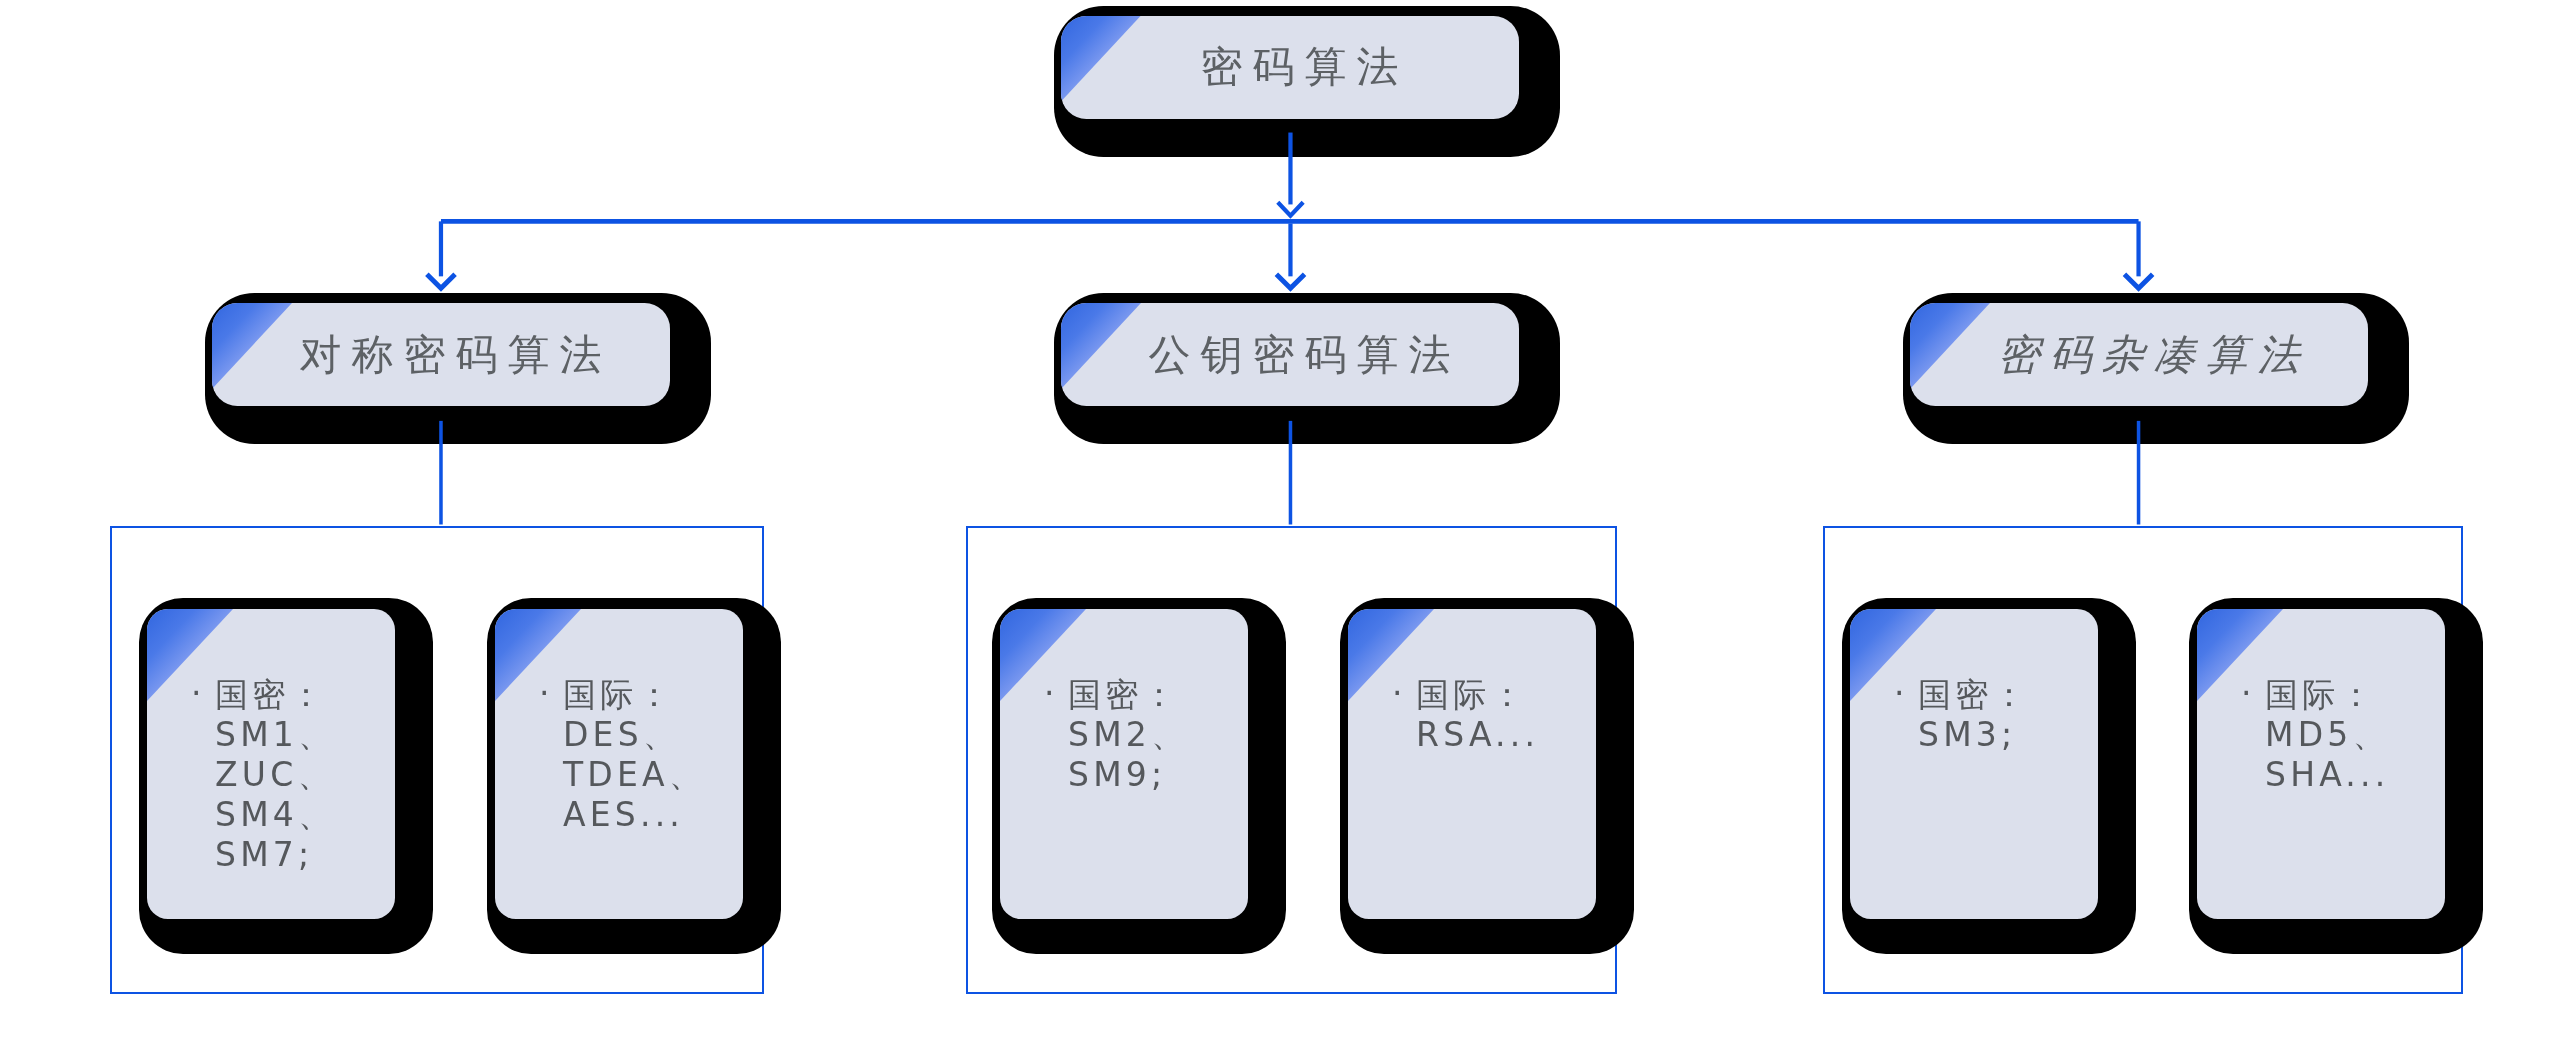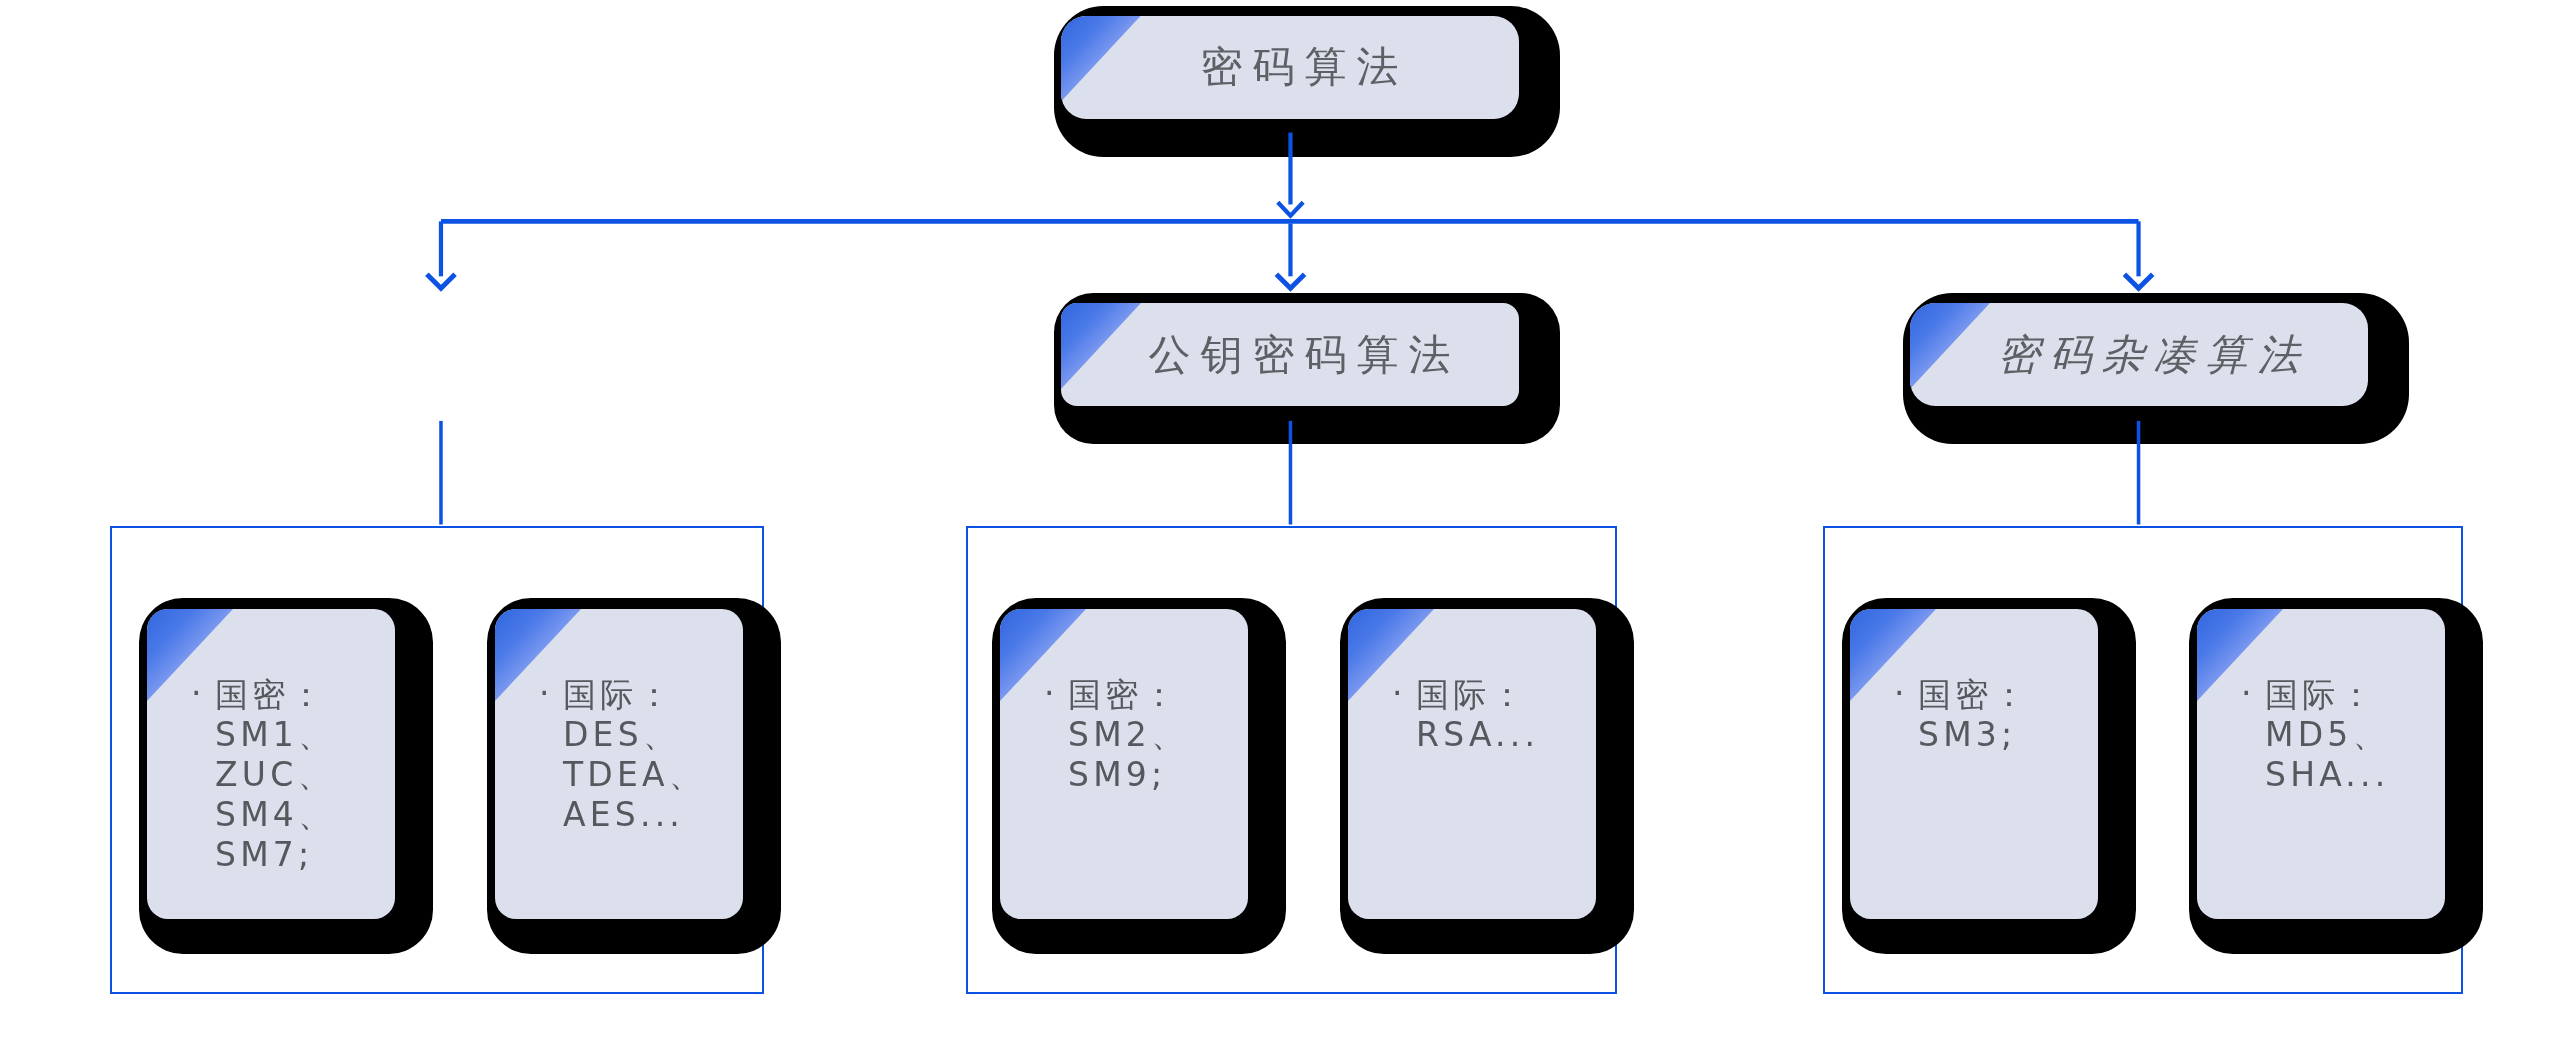--- a/index.html
+++ b/index.html
@@ -20,21 +20,21 @@
     position:absolute;
     width:458px;height:103px;
     background:#dce0ec;
     border-radius:25.4px;
     box-shadow:17px 14px 0 24px #000000;
     overflow:hidden;
     z-index:2;
   }
   #root-box{left:1061px;top:15.5px;}
   #branch-box-0{left:212px;top:303px;}
-  #branch-box-1{left:1061px;top:303px;border-radius:16px;}
+  #branch-box-1{left:1061px;top:303px;}
   #branch-box-2{left:1910px;top:303px;font-style:italic;}
 
   .node-label{
     position:absolute;inset:0;
     display:flex;align-items:center;justify-content:center;
     font-size:42px;font-weight:400;
     letter-spacing:10px;text-indent:10px;
     color:#5d6165;
     white-space:nowrap;
     margin-left:19px;
@@ -110,20 +110,24 @@
     <path d="M605 389 L625 409 L645 389" stroke="#0d53e3" stroke-width="7" fill="none"></path>
     <path d="M1810 389 L1830 409 L1850 389" stroke="#0d53e3" stroke-width="7" fill="none"></path>
     <path d="M3013 389 L3033 409 L3053 389" stroke="#0d53e3" stroke-width="7" fill="none"></path>
   </svg>
 
   <div class="node-box" id="root-box">
     <div class="fold fold-wide"></div>
     <div class="node-label">密码算法</div>
   </div>
 
+  <div class="node-box" id="branch-box-0">
+    <div class="fold fold-wide"></div>
+    <div class="node-label">对称密码算法</div>
+  </div>
   <div class="node-box" id="branch-box-1">
     <div class="fold fold-wide"></div>
     <div class="node-label">公钥密码算法</div>
   </div>
   <div class="node-box" id="branch-box-2">
     <div class="fold fold-wide"></div>
     <div class="node-label">密码杂凑算法</div>
   </div>
 
   <div class="leaf-group" id="leaf-group-0"></div>

